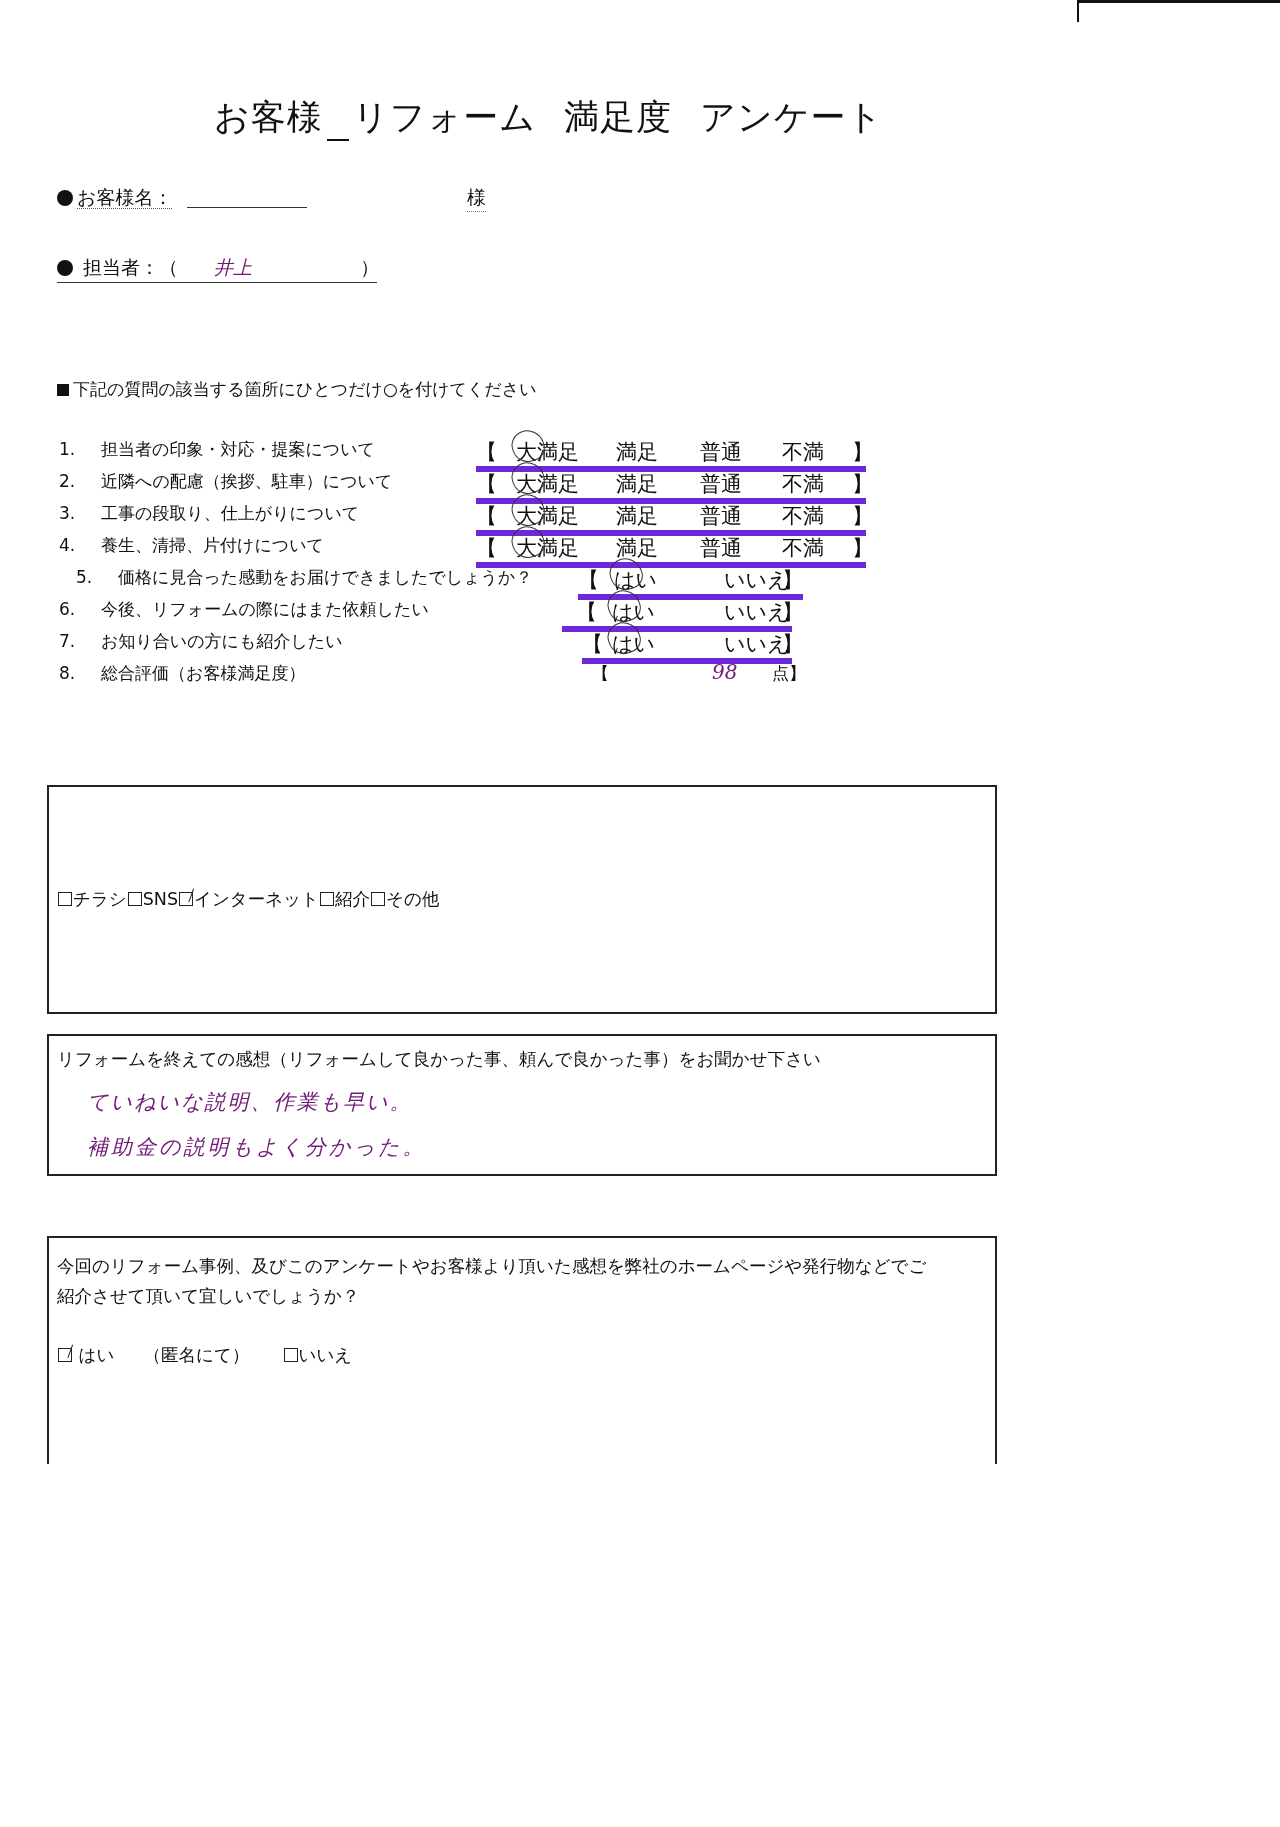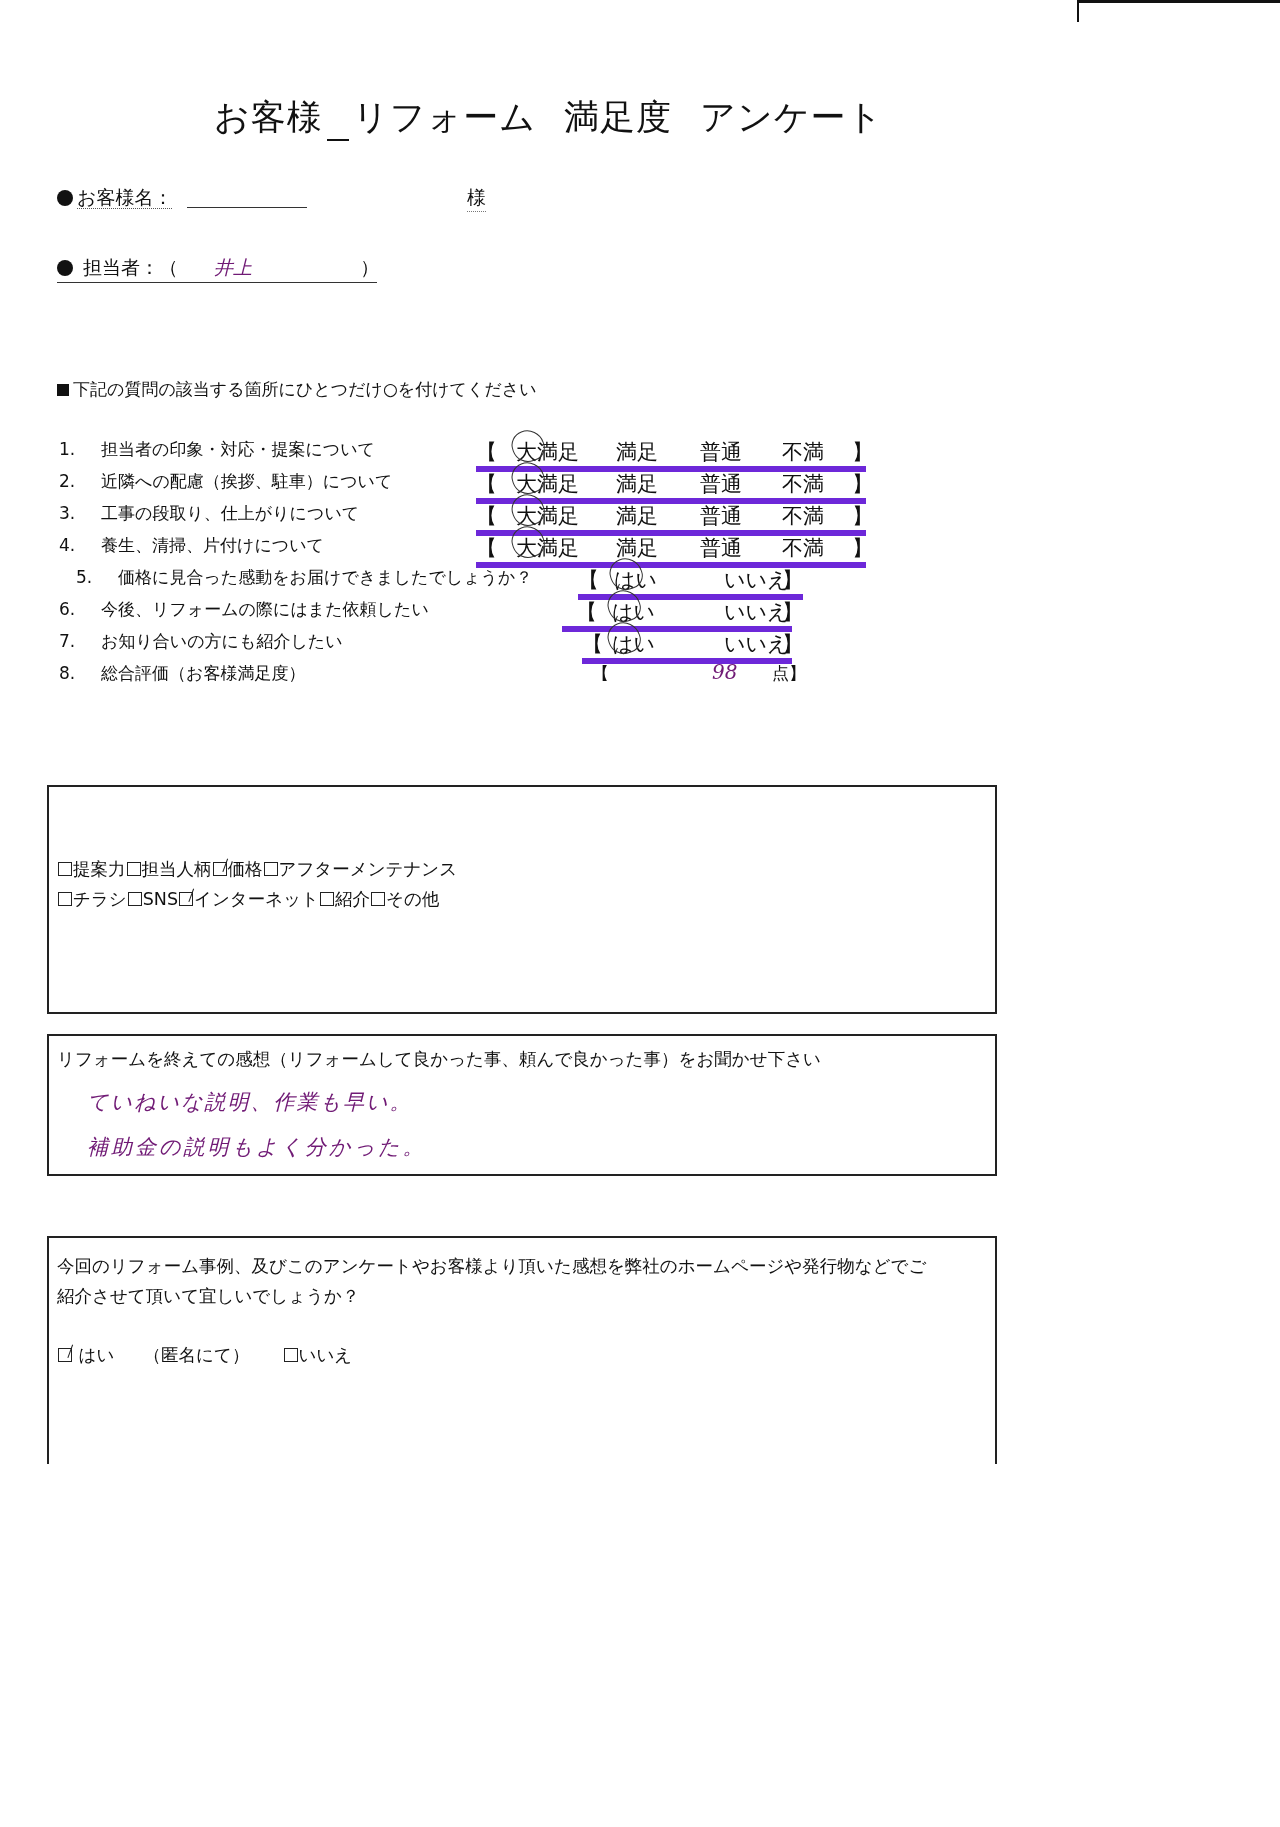--- a/index.html
+++ b/index.html
@@ -97,23 +97,20 @@
 <div class="abs opts" style="left:582px;top:630px;width:210px;">
   <span style="width:30px;">【</span><span class="circle" style="width:112px;">はい</span><span style="width:58px;">いいえ</span><span>】</span>
 </div>
 
 <div class="abs q" style="left:59px;top:662px;"><span class="num">8.</span><span>総合評価（お客様満足度）</span></div>
 <div class="abs q" style="left:592px;top:660px;">
   <span style="display:inline-block;width:120px;">【</span><span class="hand" style="font-size:20px;display:inline-block;width:60px;">98</span><span>点</span><span>】</span>
 </div>
 
 <div class="box box1">
-  <div class="abs box-text" style="left:8px;top:70px;">
-    <span class="chk"></span><span>提案力</span><span class="chk"></span><span>担当人柄</span><span class="chk on"></span><span>価格</span><span class="chk"></span><span>アフターメンテナンス</span>
-  </div>
   <div class="abs box-text" style="left:8px;top:100px;">
     <span class="chk"></span><span>チラシ</span><span class="chk"></span><span>SNS</span><span class="chk on"></span><span>インターネット</span><span class="chk"></span><span>紹介</span><span class="chk"></span><span>その他</span>
   </div>
 </div>
 
 <div class="box box2">
   <div class="abs box-text" style="left:8px;top:11px;">リフォームを終えての感想（リフォームして良かった事、頼んで良かった事）をお聞かせ下さい</div>
   <div class="abs hand" style="left:38px;top:52px;font-size:21px;letter-spacing:2px;">ていねいな説明、作業も早い。</div>
   <div class="abs hand" style="left:38px;top:97px;font-size:21px;letter-spacing:3px;">補助金の説明もよく分かった。</div>
 </div>

